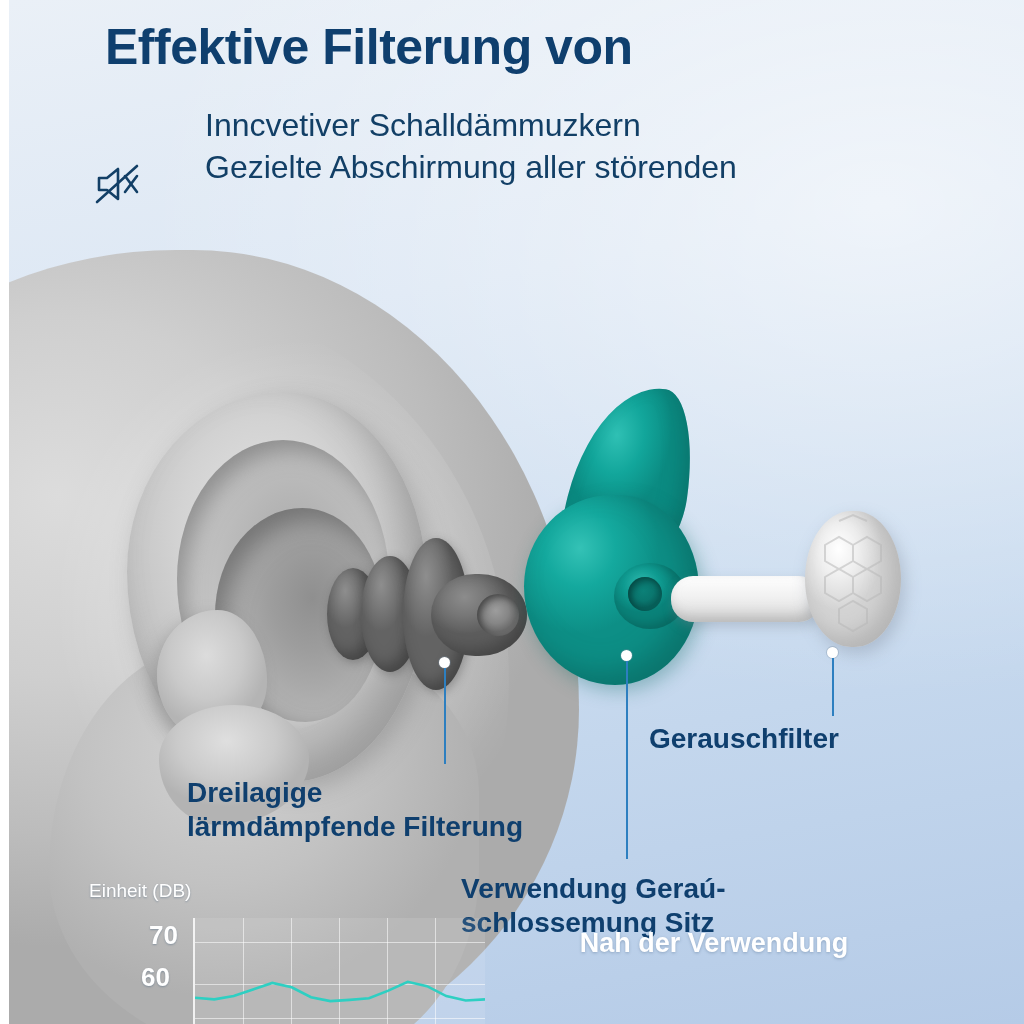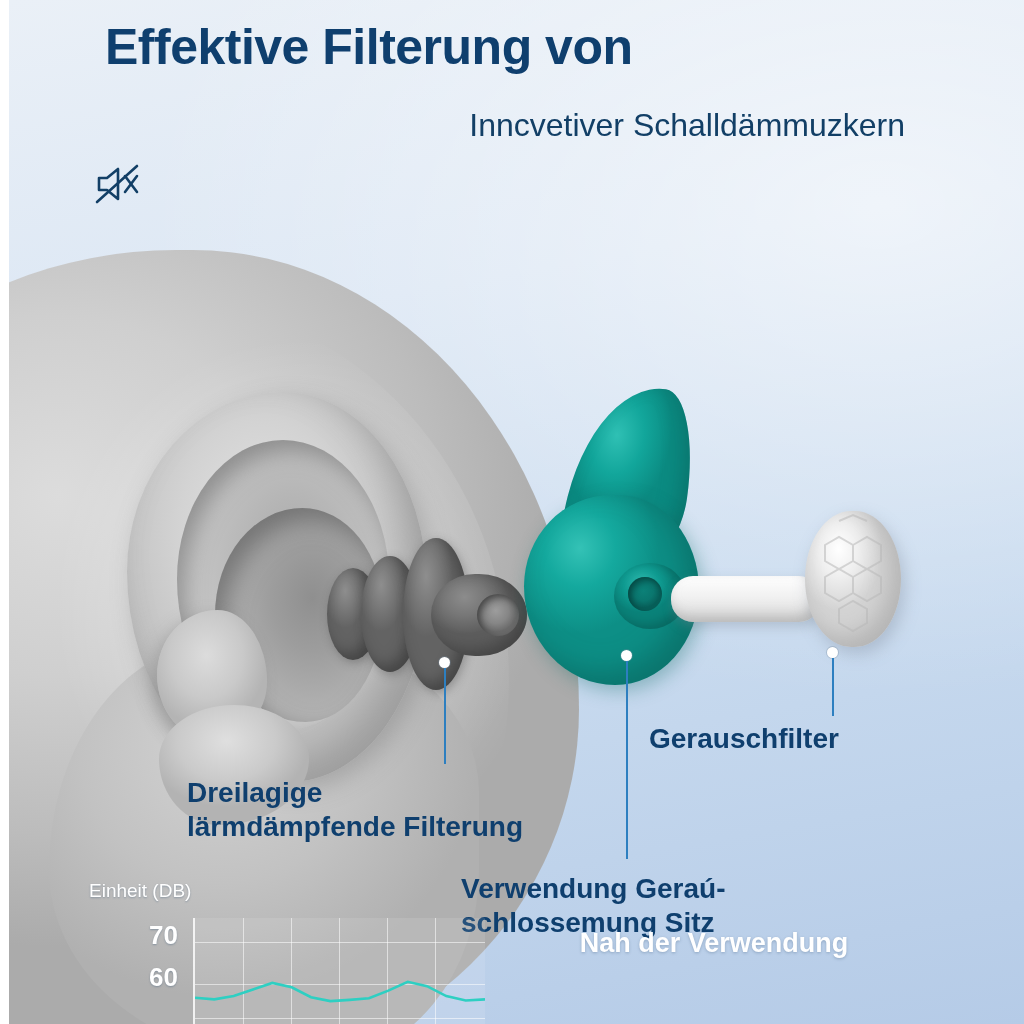--- a/index.html
+++ b/index.html
@@ -235,21 +235,21 @@
     font-size: 50px;
     font-weight: bold;
     color: #0f3f6e;
     letter-spacing: -0.5px;
   }
   .subtitle {
     position: absolute;
     left: 196px;
     top: 104px;
     width: 700px;
-    text-align: right;
+    text-align: left;
     font-size: 32px;
     line-height: 1.32;
     color: #123f66;
   }
   .mute-icon {
     position: absolute;
     left: 82px;
     top: 158px;
     width: 52px;
     height: 52px;
@@ -295,21 +295,21 @@
     text-shadow: 0 1px 2px rgba(60,90,120,0.4);
   }
   .chart-ytick {
     position: absolute;
     font-size: 26px;
     font-weight: bold;
     color: #ffffff;
     text-shadow: 0 1px 2px rgba(60,90,120,0.4);
   }
   .yt70 { left: 62px; top: 40px; text-align: center; }
-  .yt60 { left: 62px; top: 82px; text-align: center; }
+  .yt60 { left: 54px; top: 82px; text-align: center; }
   .chart-plot {
     position: absolute;
     left: 106px;
     top: 38px;
     width: 290px;
     height: 110px;
     border-left: 2px solid rgba(255,255,255,0.8);
     background: rgba(255,255,255,0.10);
   }
   .grid-v, .grid-h {
@@ -371,20 +371,21 @@
   <div class="dot" style="left:612px; top:650px;"></div>
   <div class="leader" style="left:617px; top:661px; height:198px;"></div>
 
   <div class="dot" style="left:818px; top:647px;"></div>
   <div class="leader" style="left:823px; top:658px; height:58px;"></div>
 
   <div class="title">Effektive Filterung von</div>
 
   <div class="subtitle">
     <div>Inncvetiver Schalldämmuzkern</div>
+    <div>Gezielte Abschirmung aller störenden</div>
   </div>
 
   <svg class="mute-icon" viewBox="0 0 52 52">
     <g fill="none" stroke="#123f66" stroke-width="2.6" stroke-linejoin="round" stroke-linecap="round">
       <path d="M8 20 L16 20 L27 11 L27 41 L16 32 L8 32 Z"></path>
       <line x1="34" y1="18" x2="46" y2="34"></line>
       <line x1="46" y1="18" x2="34" y2="34"></line>
       <line x1="6" y1="44" x2="46" y2="8"></line>
     </g>
   </svg>

